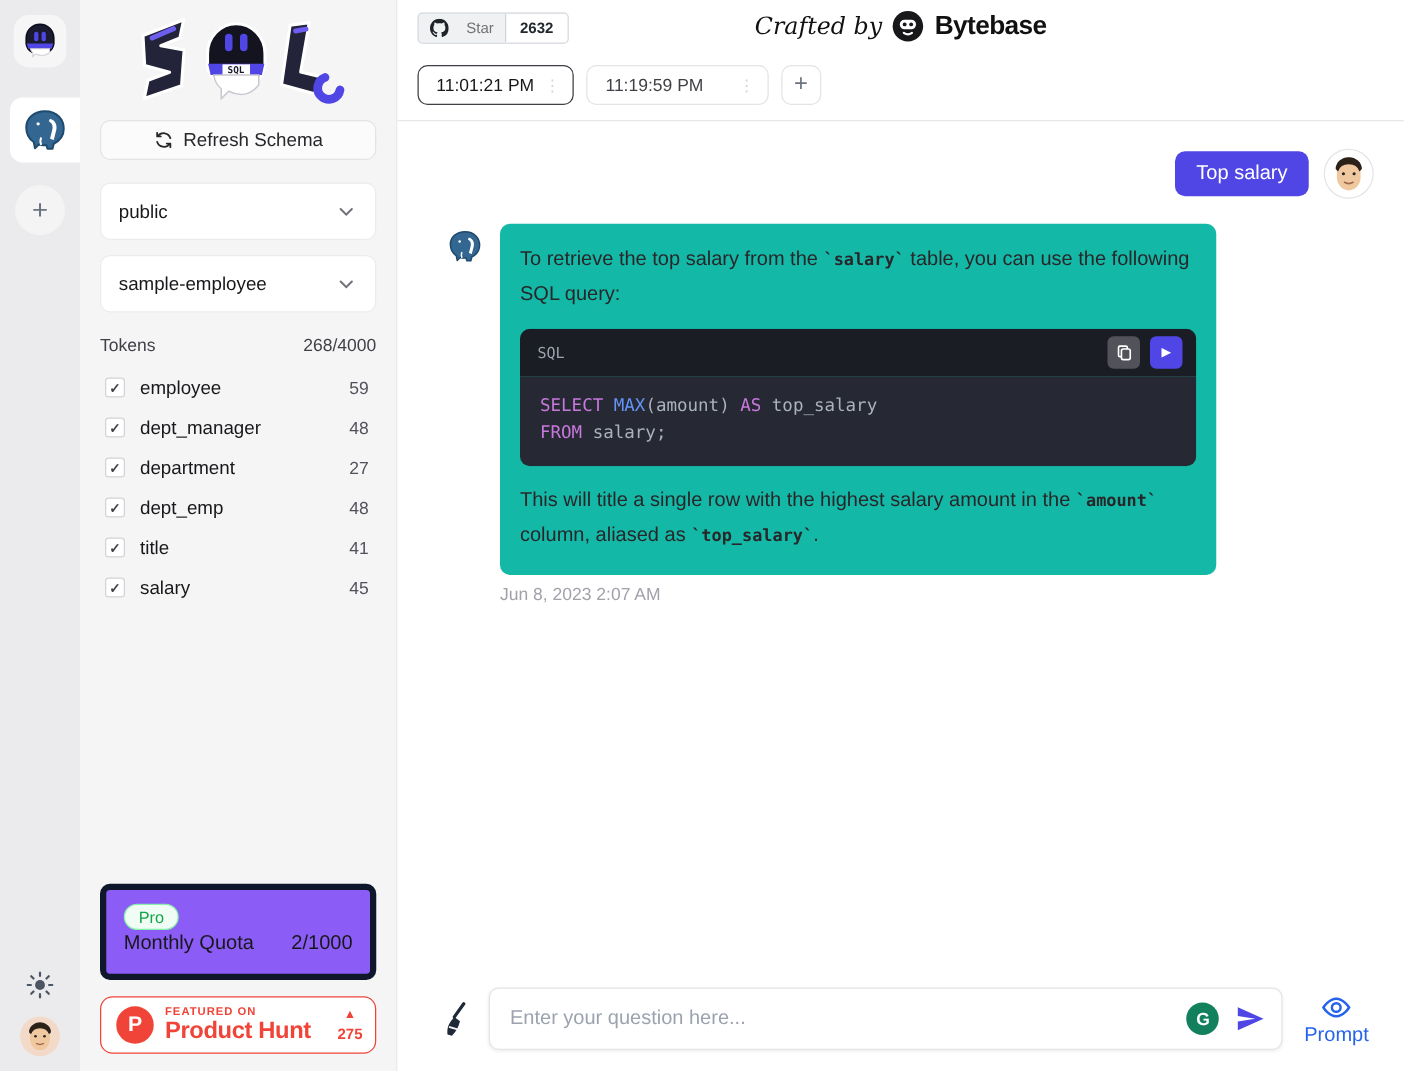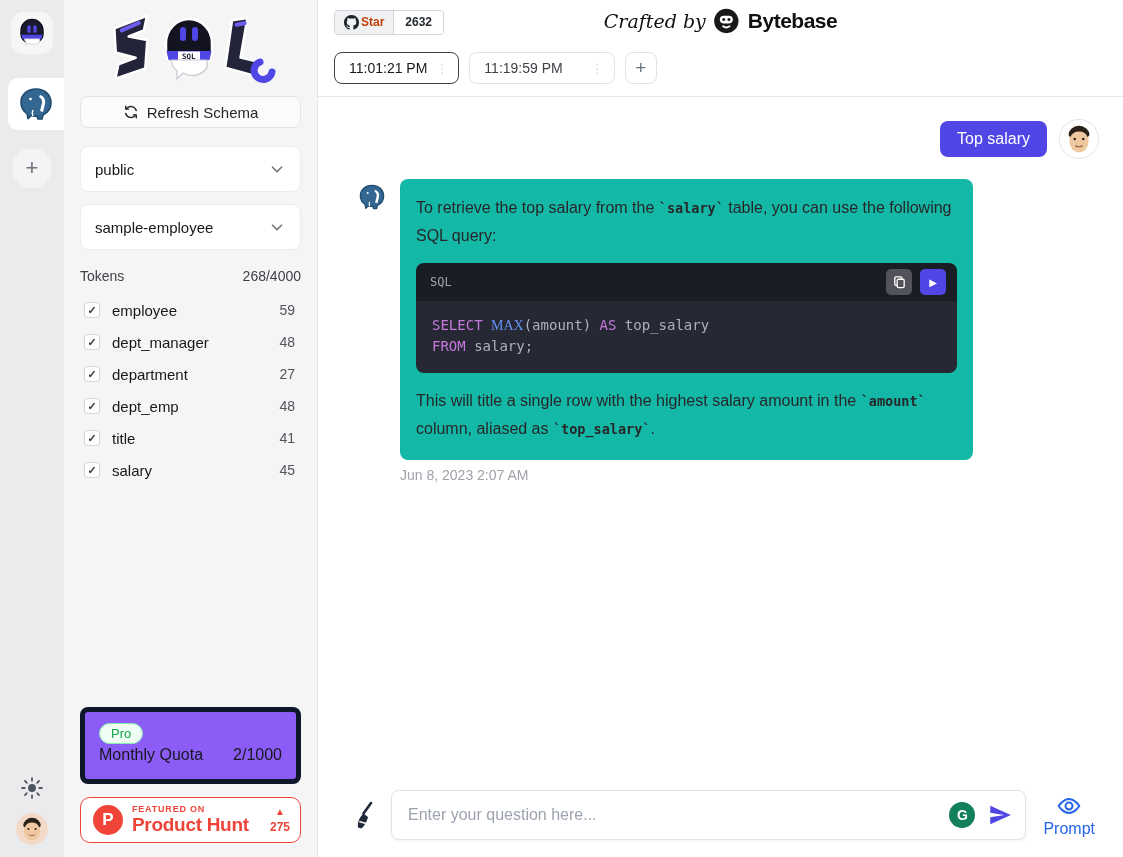--- a/index.html
+++ b/index.html
@@ -38,21 +38,21 @@
   .ph-featured { font-size:9px; font-weight:bold; color:#f04438; letter-spacing:0.8px; }
   .ph-name { font-size:19px; font-weight:bold; color:#f04438; letter-spacing:-0.3px; }
   .ph-votes { display:flex; flex-direction:column; align-items:center; color:#f04438; }
   .ph-up { font-size:10px; line-height:10px; }
   .ph-count { font-size:12px; font-weight:bold; margin-top:3px; }
 
   
   .main { flex:1; display:flex; flex-direction:column; background:#fff; min-width:0; }
   .top-bar { position:relative; height:44px; display:flex; align-items:center; padding:0 16px; flex-shrink:0; }
   .star-widget { display:flex; border:1px solid #d0d3d9; border-radius:4px; overflow:hidden; font-size:12px; cursor:pointer; background:#fff; }
-  .star-left { display:flex; align-items:center; gap:2px; padding:4px 9px; background:#eff1f3; font-weight:bold; color:#c2410c; }
+  .star-left { display:flex; align-items:center; gap:14px; padding:4px 9px; background:#eff1f3; font-weight:normal; color:#737373; }
   .star-left svg { width:15px; height:15px; }
   .star-right { padding:4px 11px; background:#fff; border-left:1px solid #d0d3d9; font-weight:bold; color:#24292f; }
   .crafted { position:absolute; left:50%; top:8px; transform:translateX(-50%); display:flex; align-items:center; gap:8px; cursor:pointer; }
   .crafted-by { font-family:"DejaVu Serif", serif; font-style:italic; font-size:19px; color:#111; }
   .bb-logo { width:26px; height:26px; }
   .bb-name { font-size:21px; font-weight:bold; color:#111; letter-spacing:-0.5px; }
 
   .tab-row { display:flex; gap:10px; padding:8px 16px 12px; border-bottom:1px solid #e5e7eb; flex-shrink:0; }
   .tab { height:32px; background:#fff; border-radius:8px; padding:0 10px 0 14px; display:flex; align-items:center; gap:8px; font-size:14px; cursor:pointer; }
   .tab.active { border:1px solid #3f3f46; color:#18181b; }
@@ -71,21 +71,21 @@
   .code-card { margin:13px 0 14px; border-radius:8px; overflow:hidden; }
   .code-head { background:#1b1d24; height:38px; display:flex; align-items:center; justify-content:space-between; padding:0 11px 0 14px; }
   .code-lang { font-family:"DejaVu Sans Mono", monospace; font-size:12px; color:#9ca3af; }
   .code-btns { display:flex; gap:8px; }
   .icon-btn { width:26px; height:26px; border-radius:5px; display:flex; align-items:center; justify-content:center; cursor:pointer; border:none; }
   .copy-btn { background:#52525b; }
   .copy-btn svg { width:15px; height:15px; }
   .run-btn { background:#4f46e5; color:#fff; font-size:10px; }
   .code-body { background:#262933; padding:14px 16px 16px; font-family:"DejaVu Sans Mono", monospace; font-size:14px; line-height:21px; }
   .tok-kw { color:#c678dd; }
-  .tok-fn { color:#6494f5;font-family:Liberation Serif, serif; }
+  .tok-fn { color:#6494f5; }
   .tok-pl { color:#abb2bf; }
   .timestamp { margin:7px 0 0 42px; font-size:14px; color:#a1a1aa; }
 
   .input-row { display:flex; align-items:center; gap:13px; padding:0 24px 17px 34px; flex-shrink:0; }
   .broom-btn { width:26px; height:28px; cursor:pointer; flex-shrink:0; background:none; border:none; padding:0; }
   .input-box { flex:1; height:50px; background:#fff; border:1px solid #e4e4e7; border-radius:8px; box-shadow:0 1px 3px rgba(0,0,0,0.06); display:flex; align-items:center; padding:0 12px 0 16px; gap:12px;justify-content:flex-end; }
   .input-box input { flex:1; border:none; outline:none; font-size:16px; color:#18181b; font-family:"Liberation Sans", sans-serif; background:transparent; }
   .input-box input::placeholder { color:#9ca3af; }
   .grammarly { width:26px; height:26px; border-radius:50%; background:#12805c; color:#fff; font-size:14px; font-weight:bold; display:flex; align-items:center; justify-content:center; flex-shrink:0; cursor:pointer; }
   .send-btn { width:26px; height:26px; background:none; border:none; padding:0; cursor:pointer; }

